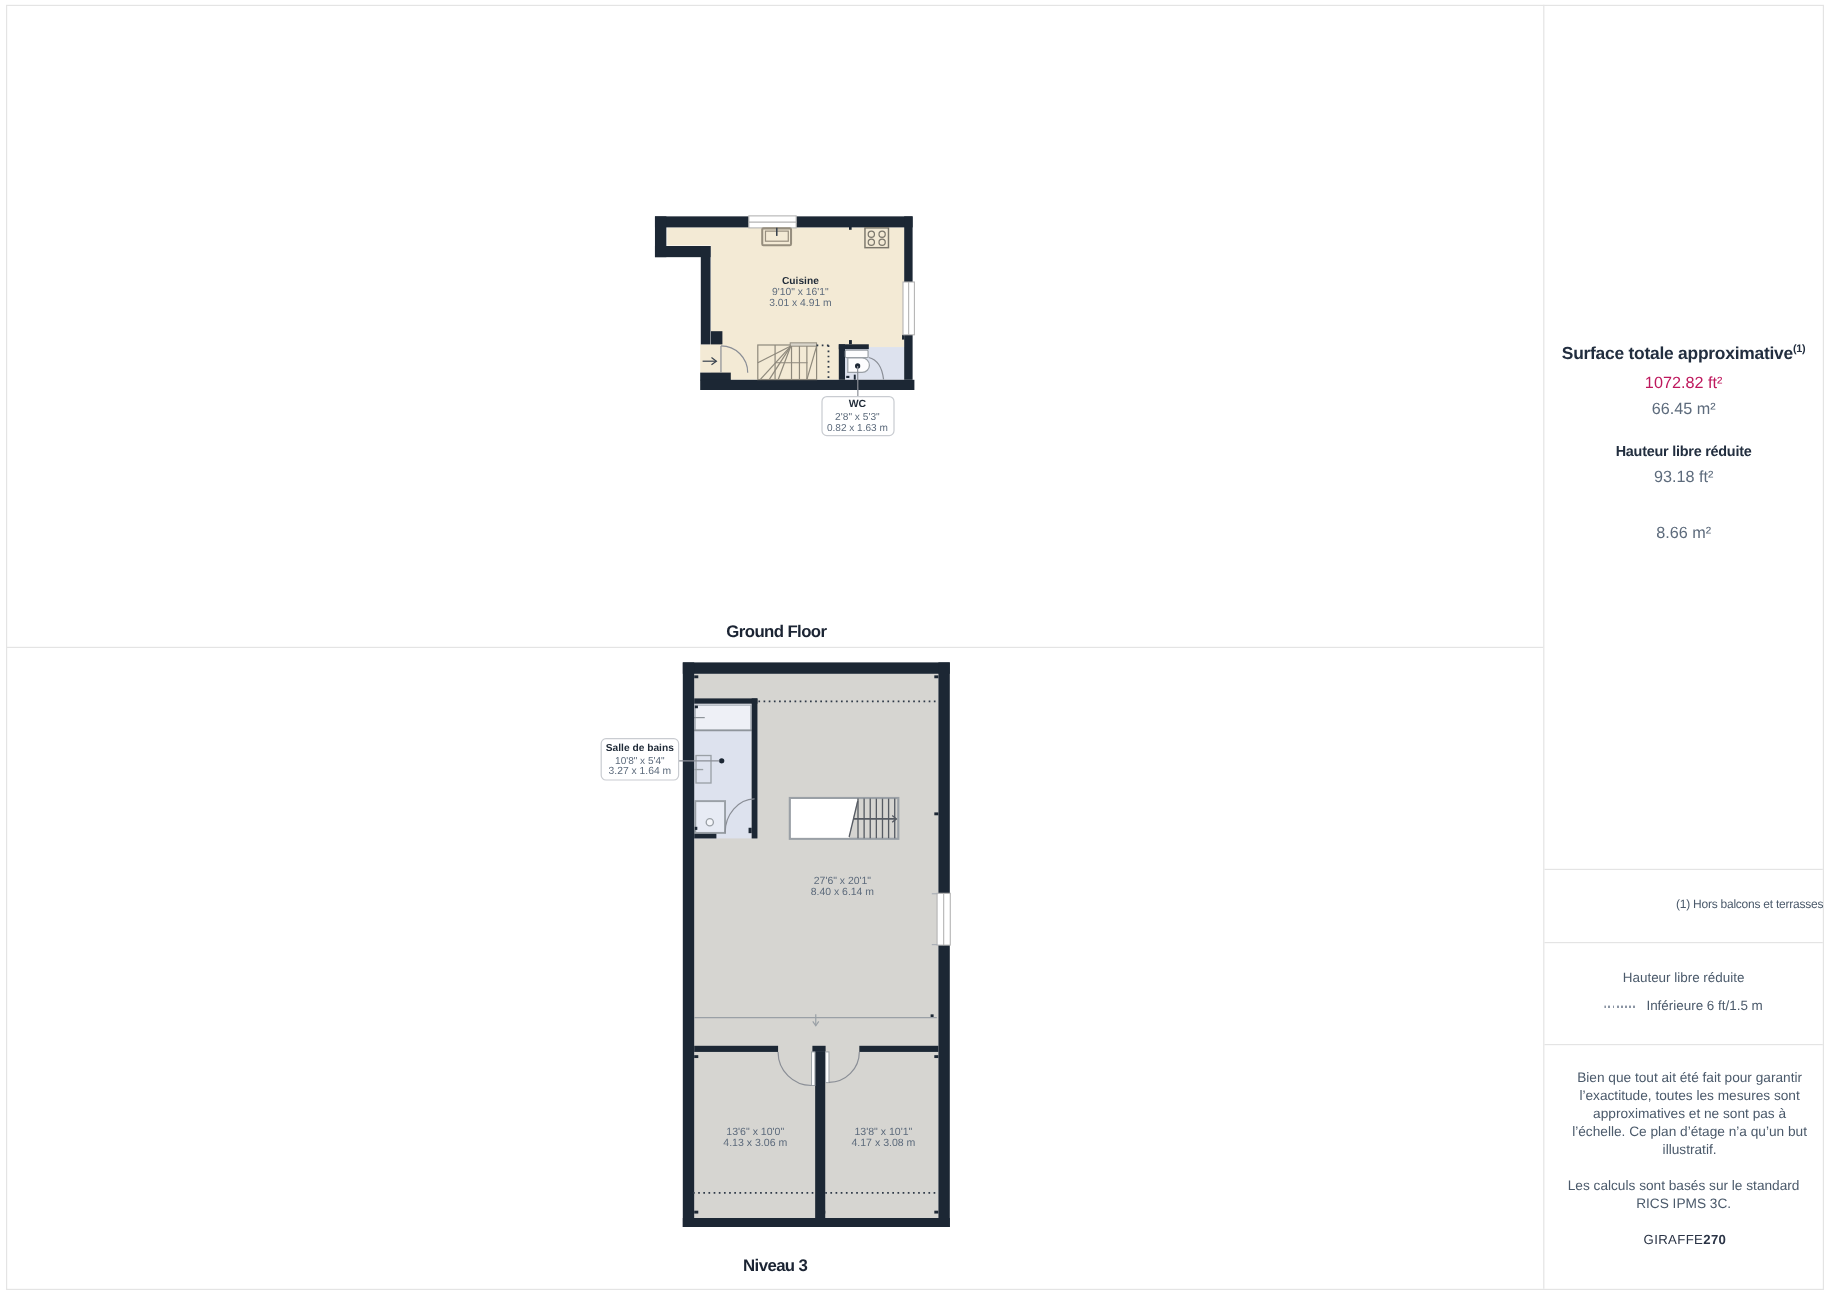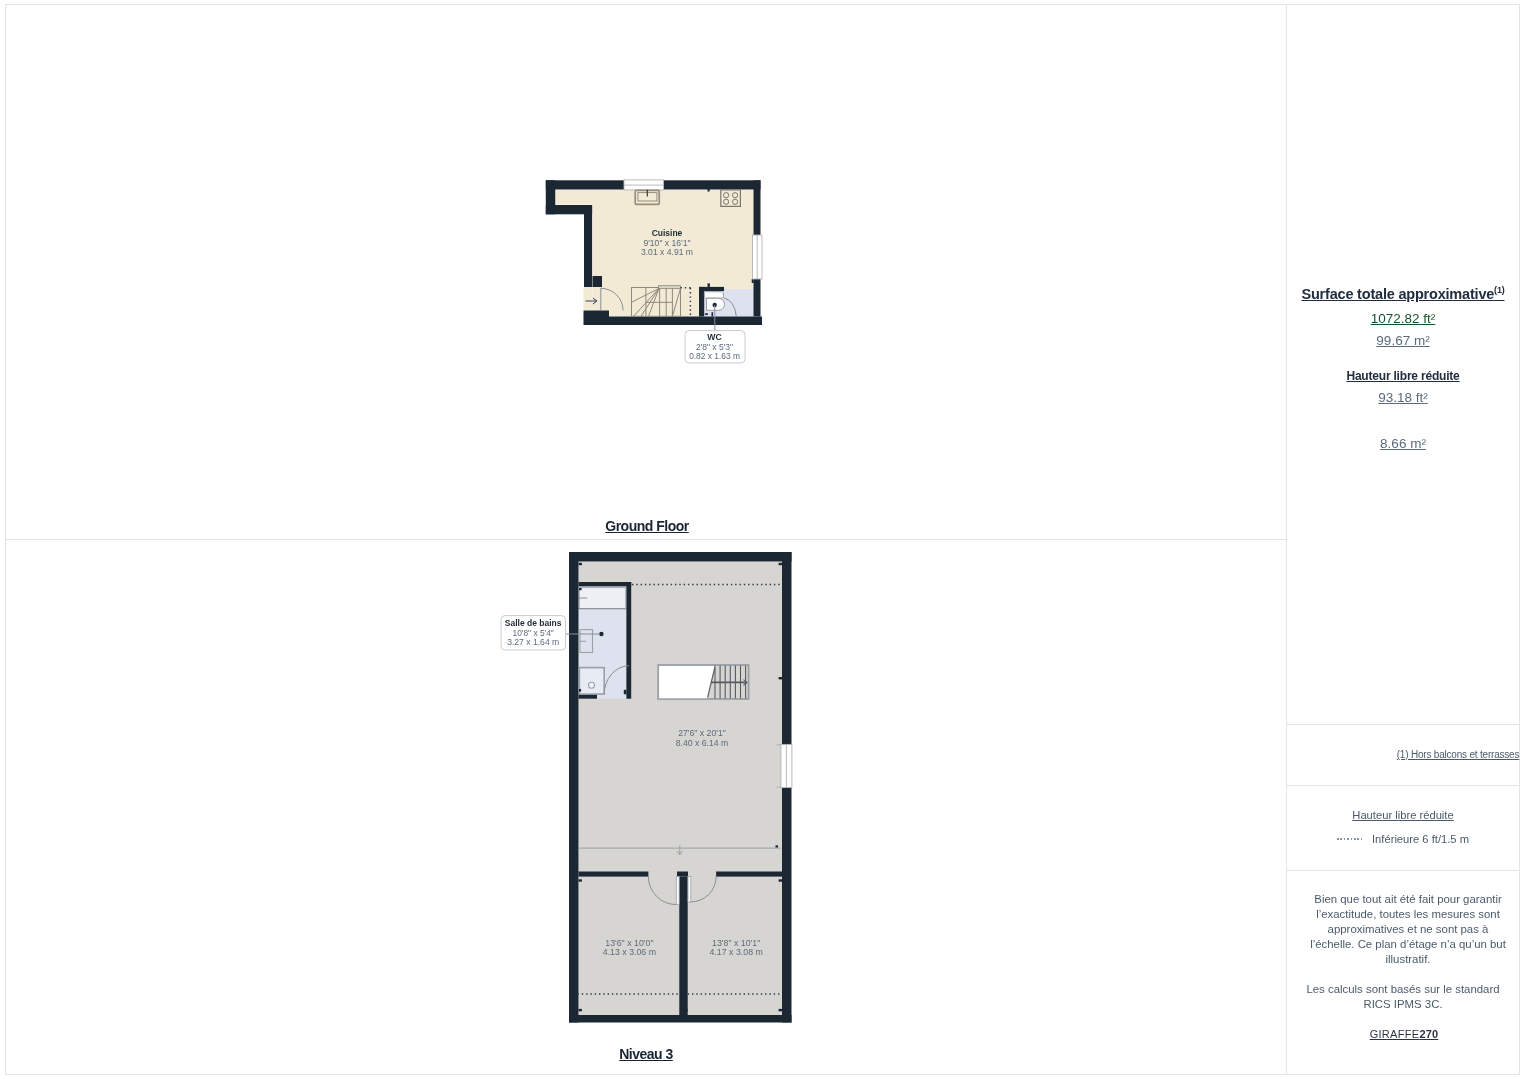--- a/index.html
+++ b/index.html
@@ -1,18 +1,18 @@
 <!DOCTYPE html>
 <html><head>
 <meta charset="utf-8">
 <style>
   html,body{margin:0;padding:0;background:#fff;}
   body{width:1526px;height:1079px;position:relative;font-family:"Liberation Sans",sans-serif;overflow:hidden;}
   .abs{position:absolute;}
-  .ctr{transform:translateX(-50%);white-space:nowrap;text-decoration:underline;}
+  .ctr{transform:translateX(-50%);white-space:nowrap;}
 </style>
 </head>
 <body>
 
 <div class="abs" style="left:5px;top:4px;width:1515px;height:1071px;border:1px solid #e4e4e4;box-sizing:border-box;"></div>
 
 <div class="abs" style="left:1286px;top:4px;width:1px;height:1070px;background:#e4e4e4;"></div>
 
 <div class="abs" style="left:5px;top:539px;width:1281px;height:1px;background:#e4e4e4;"></div>
 
@@ -266,23 +266,23 @@
   <text x="629.4" y="955.4" font-size="8.8" fill="#5d6b7c" text-anchor="middle">4.13 x 3.06 m</text>
 
   <text x="736.2" y="945.7" font-size="8.8" fill="#5d6b7c" text-anchor="middle">13'8" x 10'1"</text>
   <text x="736.2" y="955.4" font-size="8.8" fill="#5d6b7c" text-anchor="middle">4.17 x 3.08 m</text>
 </svg>
 
 <div class="abs ctr" style="left:646px;top:1046px;font-size:14px;letter-spacing:-0.5px;font-weight:bold;color:#1b2433;">Niveau 3</div>
 
 <div class="abs ctr" style="left:1403px;top:285px;font-size:14.5px;letter-spacing:-0.2px;font-weight:bold;color:#222e3f;">Surface totale approximative<span style="font-size:9px;vertical-align:6px;">(1)</span></div>
 
-<div class="abs ctr" style="left:1403px;top:311px;font-size:13.5px;color:#14532d;">1072.82 ft²</div>
-
-<div class="abs ctr" style="left:1403px;top:333px;font-size:13.5px;color:#5d6b7c;">99.67 m²</div>
+<div class="abs ctr" style="left:1403px;top:311px;font-size:13.5px;color:#be185d;">1072.82 ft²</div>
+
+<div class="abs ctr" style="left:1403px;top:333px;font-size:13.5px;color:#5d6b7c;">66.45 m²</div>
 
 <div class="abs ctr" style="left:1403px;top:369px;font-size:12px;letter-spacing:-0.2px;font-weight:bold;color:#222e3f;">Hauteur libre réduite</div>
 
 <div class="abs ctr" style="left:1403px;top:390px;font-size:13.5px;color:#5d6b7c;">93.18 ft²</div>
 
 <div class="abs ctr" style="left:1403px;top:412px;font-size:13.5px;color:#5d6b7c;margin-top:24px;">8.66 m²</div>
 
 <div class="abs ctr" style="left:1458px;top:749px;font-size:10px;letter-spacing:-0.2px;color:#4b5a6b;">(1) Hors balcons et terrasses</div>
 
 <div class="abs ctr" style="left:1403px;top:809px;font-size:11.2px;color:#4b5a6b;">Hauteur libre réduite</div>

